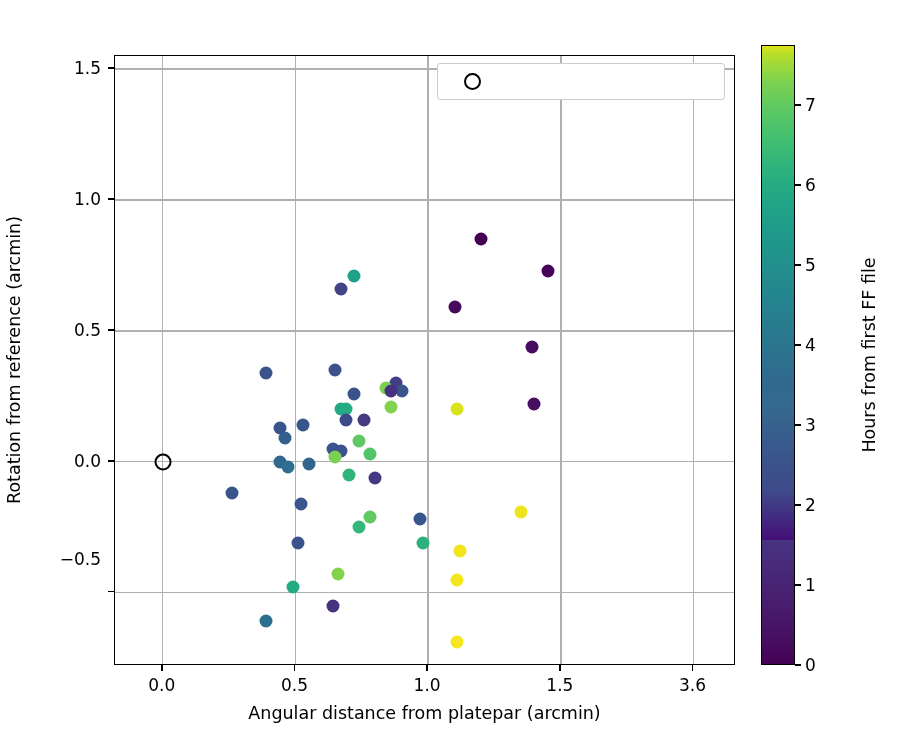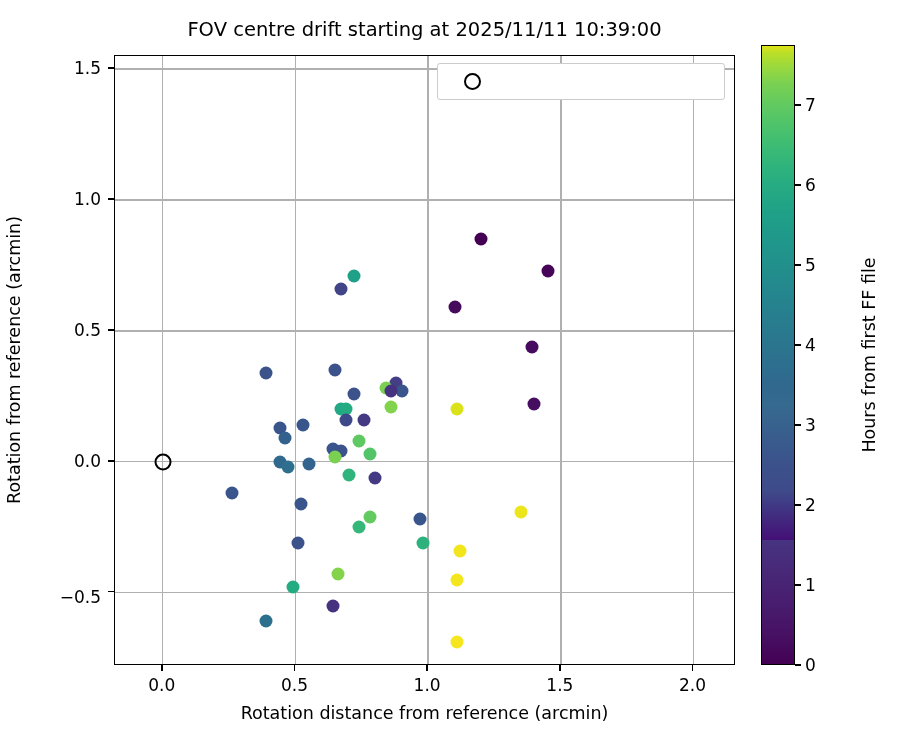--- a/index.html
+++ b/index.html
@@ -231,21 +231,20 @@
     transform: translate(-50%, -50%) rotate(-90deg);
     transform-origin: center center;
     white-space: nowrap;
   }
 </style>
 </head>
 <body>
 
 <div id="figure">
 
-  <div id="chart-title">FOV centre drift starting at 2025/11/11 10:39:00</div>
 
   <div id="plot-area">
 
   <div class="gridline-v" style="left: 47.0692px;"></div>
       <div class="gridline-v" style="left: 179.762px;"></div>
       <div class="gridline-v" style="left: 312.454px;"></div>
       <div class="gridline-v" style="left: 445.146px;"></div>
       <div class="gridline-v" style="left: 577.838px;"></div>
       <div class="gridline-h" style="top: 12.3901px;"></div>
       <div class="gridline-h" style="top: 143.291px;"></div>
@@ -306,34 +305,34 @@
   <div id="ticks-layer">
       <div class="tick-x" style="left: 160.969px;"></div>
       <div class="ticklabel-x" style="left: 161.769px;">0.0</div>
       <div class="tick-x" style="left: 293.662px;"></div>
       <div class="ticklabel-x" style="left: 294.462px;">0.5</div>
       <div class="tick-x" style="left: 426.354px;"></div>
       <div class="ticklabel-x" style="left: 427.154px;">1.0</div>
       <div class="tick-x" style="left: 559.046px;"></div>
       <div class="ticklabel-x" style="left: 559.846px;">1.5</div>
       <div class="tick-x" style="left: 691.738px;"></div>
-      <div class="ticklabel-x" style="left: 692.538px;">2.0</div>
+      <div class="ticklabel-x" style="left: 692.538px;">3.6</div>
       <div class="tick-y" style="top: 67.2901px;"></div>
       <div class="ticklabel-y" style="top: 68.0901px;">1.5</div>
       <div class="tick-y" style="top: 198.191px;"></div>
       <div class="ticklabel-y" style="top: 198.991px;">1.0</div>
       <div class="tick-y" style="top: 329.093px;"></div>
       <div class="ticklabel-y" style="top: 329.893px;">0.5</div>
       <div class="tick-y" style="top: 459.994px;"></div>
       <div class="ticklabel-y" style="top: 460.794px;">0.0</div>
       <div class="tick-y" style="top: 590.895px;"></div>
-      <div class="ticklabel-y" style="top: 597px;">−0.5</div>
+      <div class="ticklabel-y" style="top: 559px;">−0.5</div>
     </div>
 
-  <div id="xlabel">Rotation distance from reference (arcmin)</div>
+  <div id="xlabel">Angular distance from platepar (arcmin)</div>
   <div id="ylabel">Rotation from reference (arcmin)</div>
 
   <div id="legend">
     <div id="legend-marker"></div>
   </div>
 
   <div id="colorbar-wrap">
     <div id="colorbar-gradient"></div>
   <div class="cb-tick" style="top: 619.2px;"></div>
       <div class="cb-ticklabel" style="top: 620px;">0</div>

